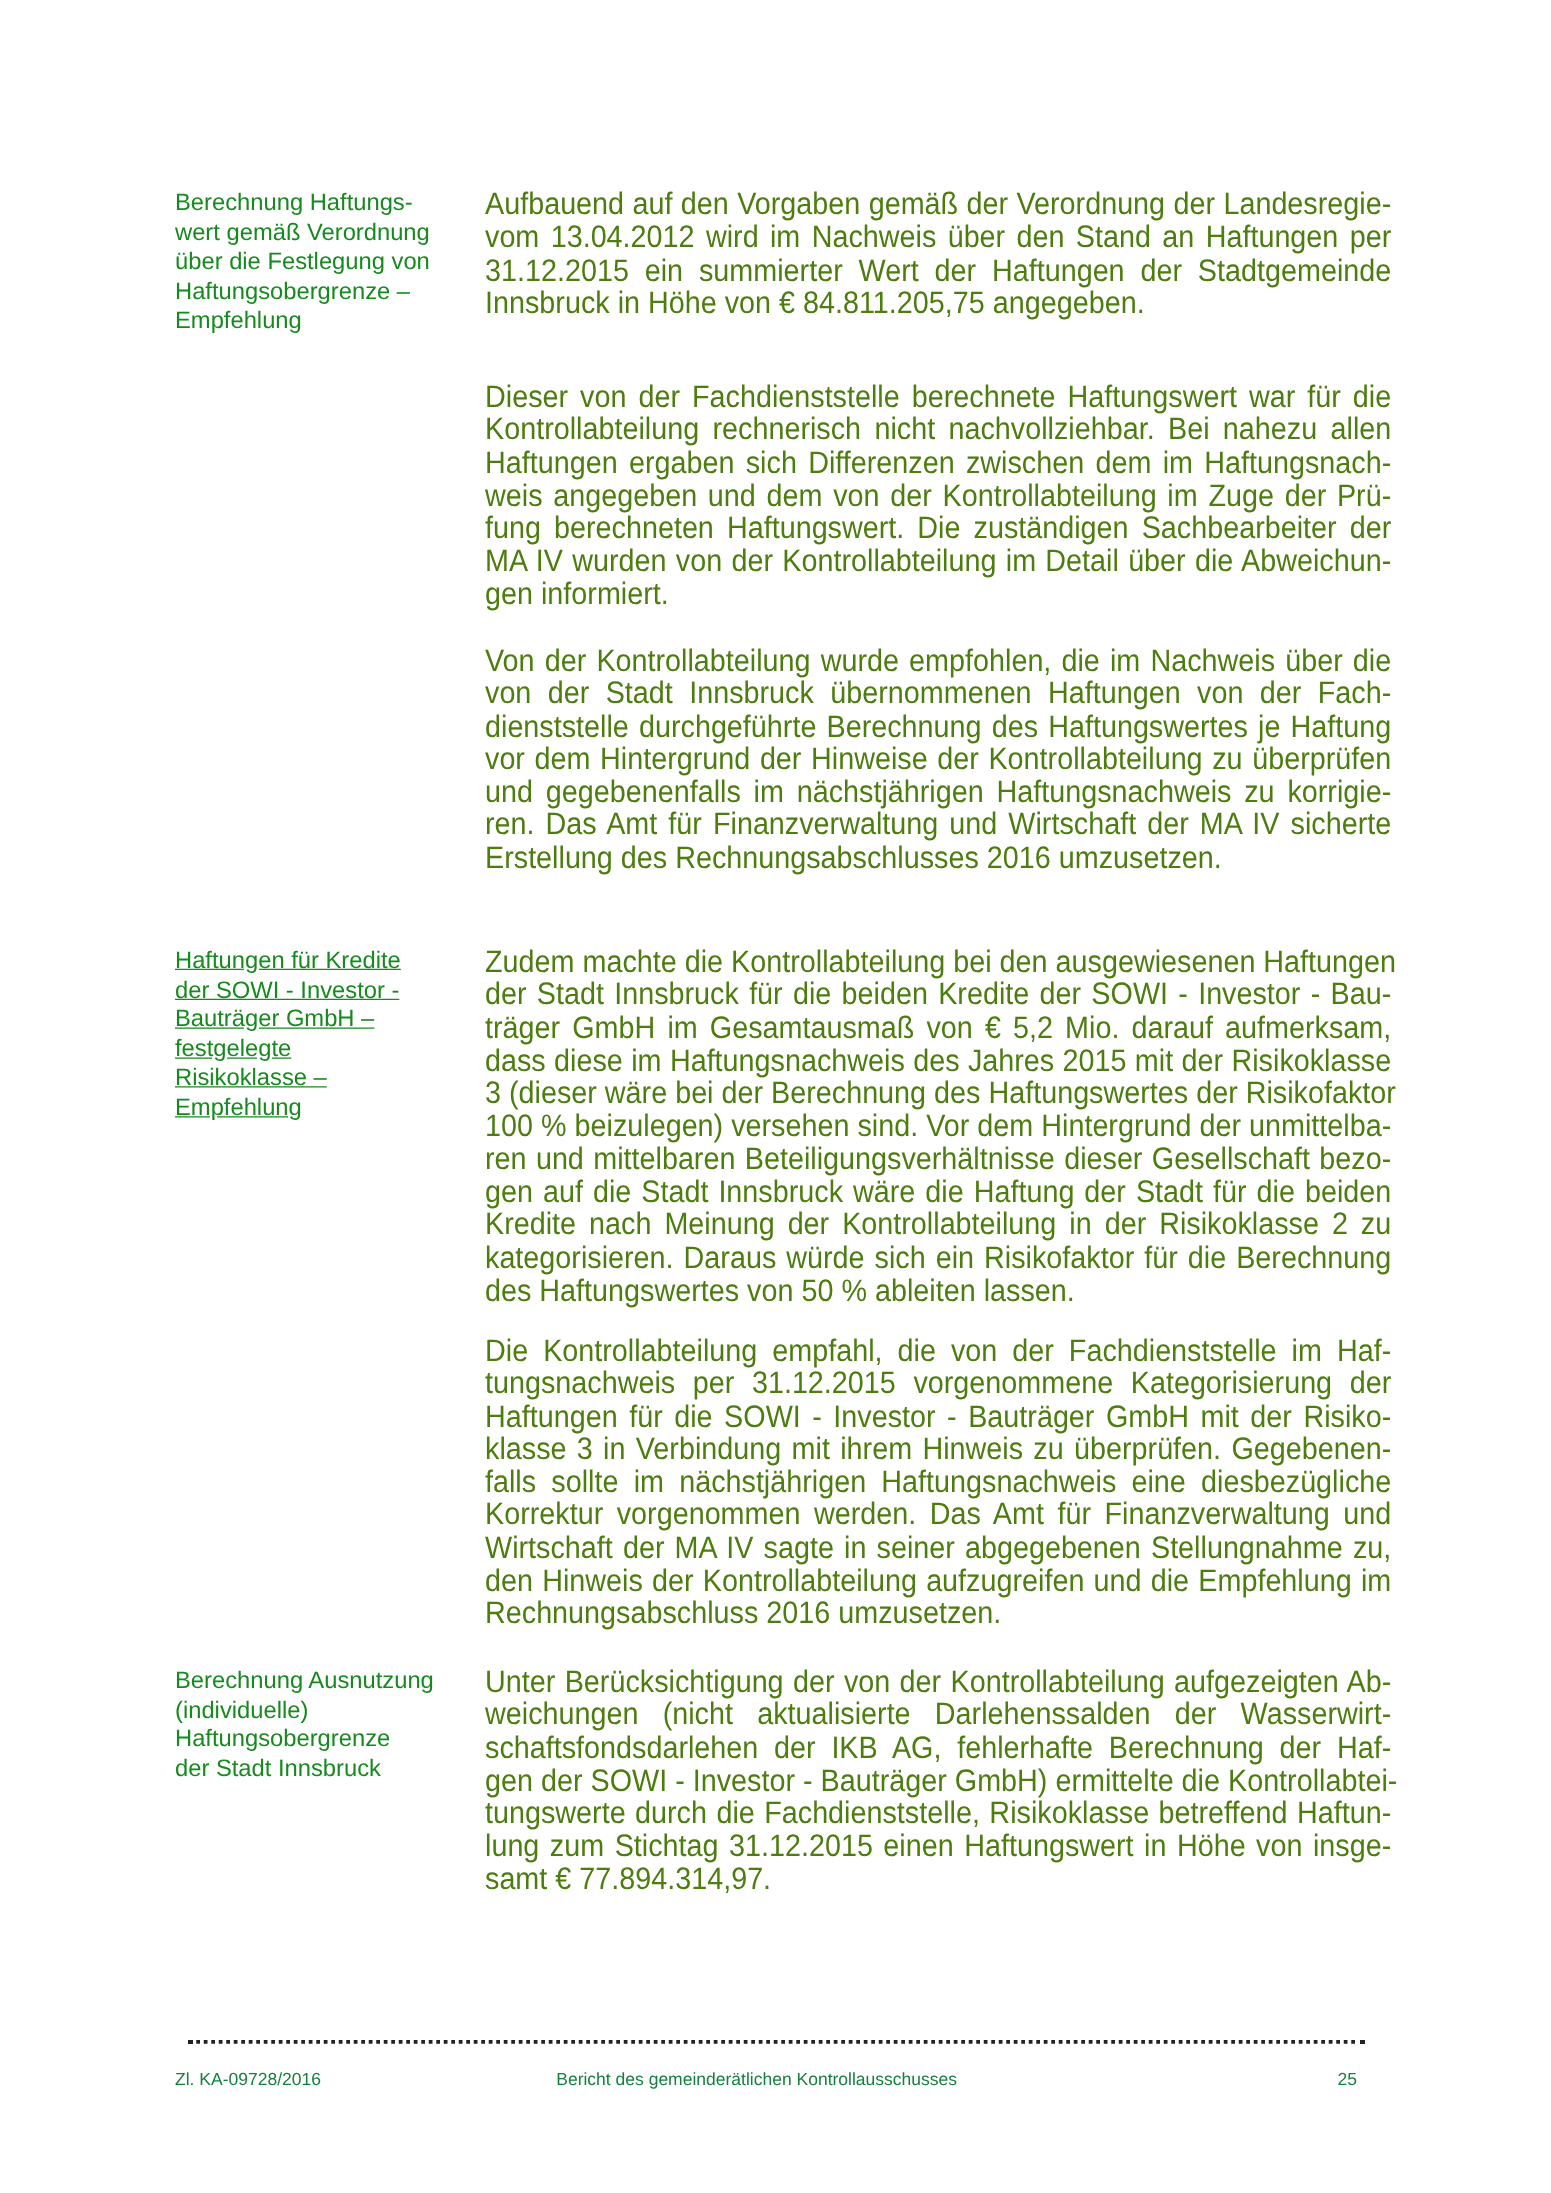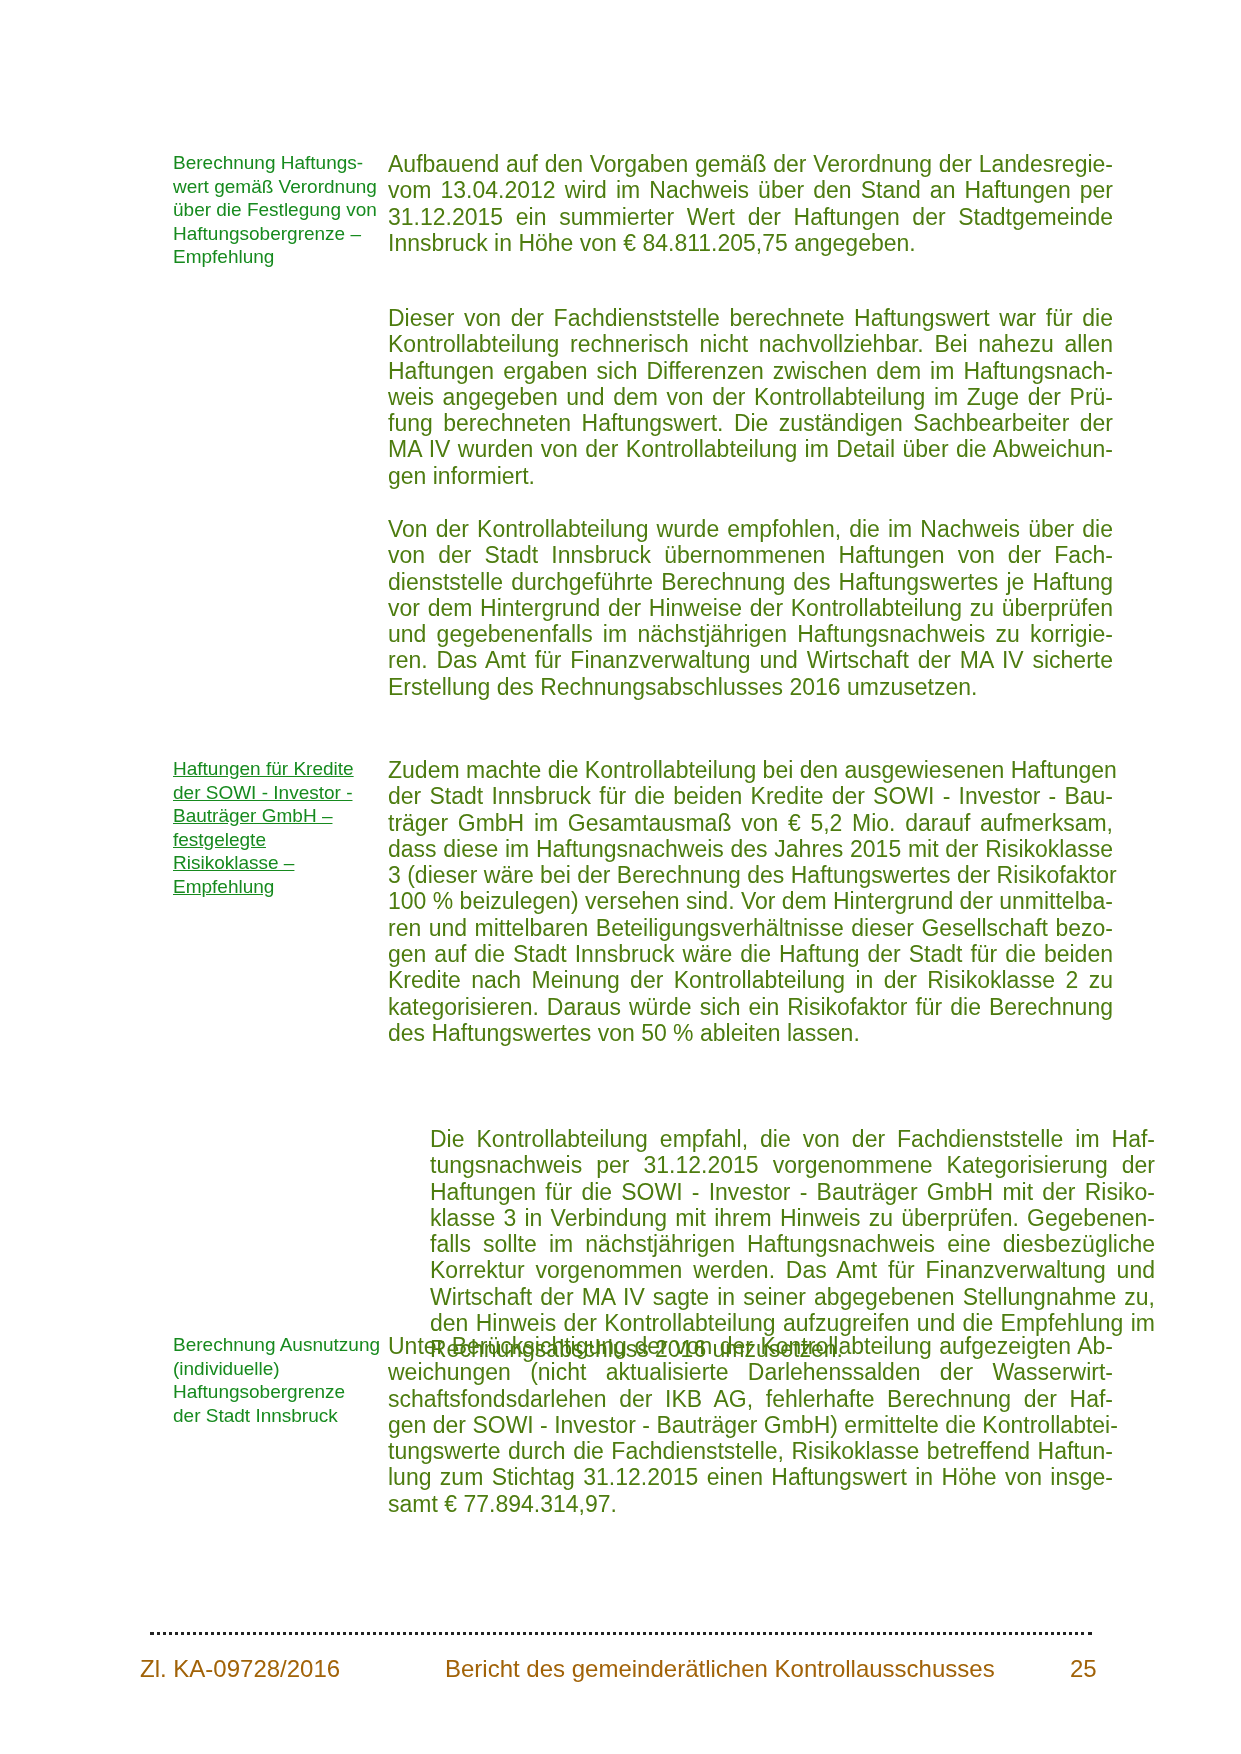--- a/index.html
+++ b/index.html
@@ -1,24 +1,24 @@
 <!DOCTYPE html>
 <html><head>
 <meta charset="utf-8">
 <style>
   html,body{margin:0;padding:0;background:#fff;}
   body{width:1241px;height:1754px;position:relative;overflow:hidden;font-family:"Liberation Sans",sans-serif;}
   .side{position:absolute;left:140px;width:240px;color:#168a1e;font-size:19px;line-height:23.5px;}
-  .side div{white-space:nowrap;margin-left:33px;}
+  .side div{white-space:nowrap;}
   .para{position:absolute;left:388px;width:725px;color:#4d7c0f;font-size:23px;line-height:26.3px;}
   .line{display:block;text-align:justify;text-align-last:justify;white-space:nowrap;height:26.3px;}
   .line span{display:inline-block;width:725px;text-align:justify;text-align-last:justify;transform:scaleY(1.08);transform-origin:bottom;}
   .line.last span{text-align-last:left;}
   .dots{position:absolute;left:150px;top:1628px;width:942px;height:4px;border-bottom:3px dotted #222;}
-  .footer{position:absolute;top:1655px;font-size:24px;color:#a16207;}
+  .footer{position:absolute;top:1655px;font-size:14px;color:#15803d;}
 </style>
 </head>
 <body>
 
 <div id="content">
     <div class="side" style="top: 151px;">
       <div>Berechnung Haftungs-</div>
       <div>wert gemäß Verordnung</div>
       <div>über die Festlegung von</div>
       <div>Haftungsobergrenze –</div>
@@ -62,21 +62,21 @@
       <div class="line"><span>träger GmbH im Gesamtausmaß von € 5,2 Mio. darauf aufmerksam,</span></div>
       <div class="line"><span>dass diese im Haftungsnachweis des Jahres 2015 mit der Risikoklasse</span></div>
       <div class="line"><span>3 (dieser wäre bei der Berechnung des Haftungswertes der Risikofaktor</span></div>
       <div class="line"><span>100 % beizulegen) versehen sind. Vor dem Hintergrund der unmittelba-</span></div>
       <div class="line"><span>ren und mittelbaren Beteiligungsverhältnisse dieser Gesellschaft bezo-</span></div>
       <div class="line"><span>gen auf die Stadt Innsbruck wäre die Haftung der Stadt für die beiden</span></div>
       <div class="line"><span>Kredite nach Meinung der Kontrollabteilung in der Risikoklasse 2 zu</span></div>
       <div class="line"><span>kategorisieren. Daraus würde sich ein Risikofaktor für die Berechnung</span></div>
       <div class="line last"><span>des Haftungswertes von 50 % ableiten lassen.</span></div>
     </div>
-    <div class="para" style="top: 1126px; margin-left: 42px;">
+    <div class="para" style="top: 1068px;">
       <div class="line"><span>Die Kontrollabteilung empfahl, die von der Fachdienststelle im Haf-</span></div>
       <div class="line"><span>tungsnachweis per 31.12.2015 vorgenommene Kategorisierung der</span></div>
       <div class="line"><span>Haftungen für die SOWI - Investor - Bauträger GmbH mit der Risiko-</span></div>
       <div class="line"><span>klasse 3 in Verbindung mit ihrem Hinweis zu überprüfen. Gegebenen-</span></div>
       <div class="line"><span>falls sollte im nächstjährigen Haftungsnachweis eine diesbezügliche</span></div>
       <div class="line"><span>Korrektur vorgenommen werden. Das Amt für Finanzverwaltung und</span></div>
       <div class="line"><span>Wirtschaft der MA IV sagte in seiner abgegebenen Stellungnahme zu,</span></div>
       <div class="line"><span>den Hinweis der Kontrollabteilung aufzugreifen und die Empfehlung im</span></div>
       <div class="line last"><span>Rechnungsabschluss 2016 umzusetzen.</span></div>
     </div>

